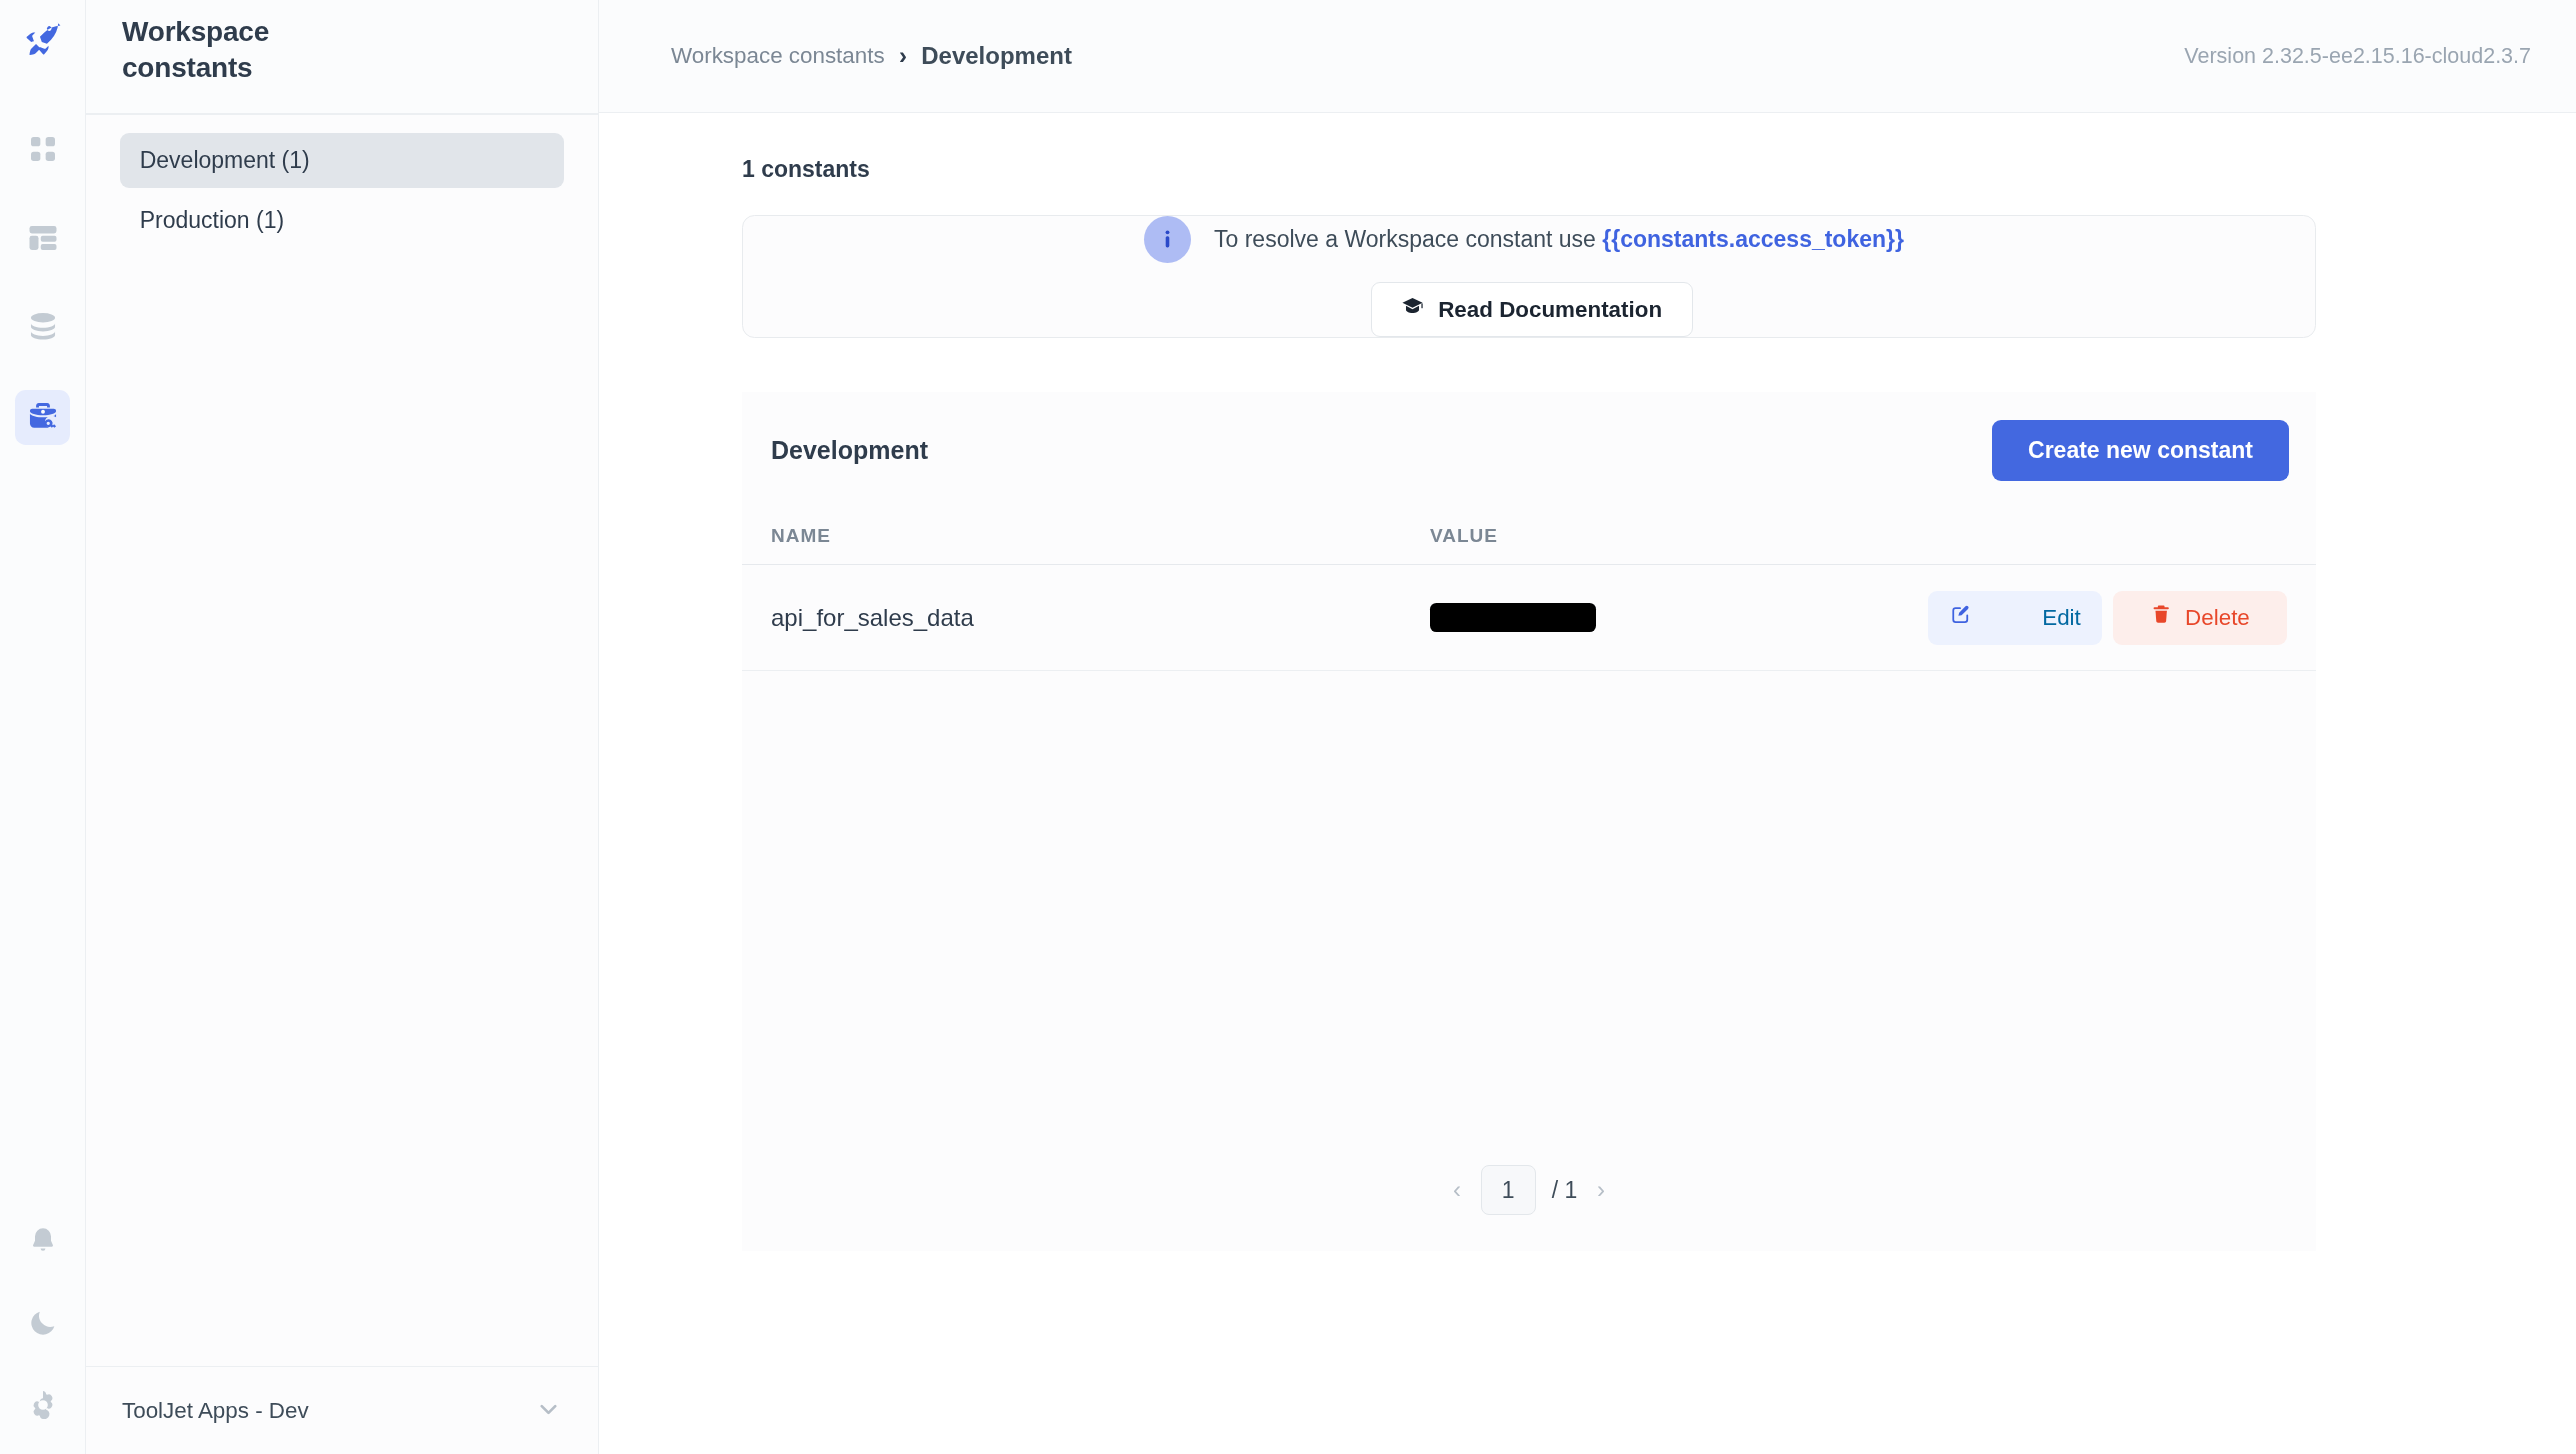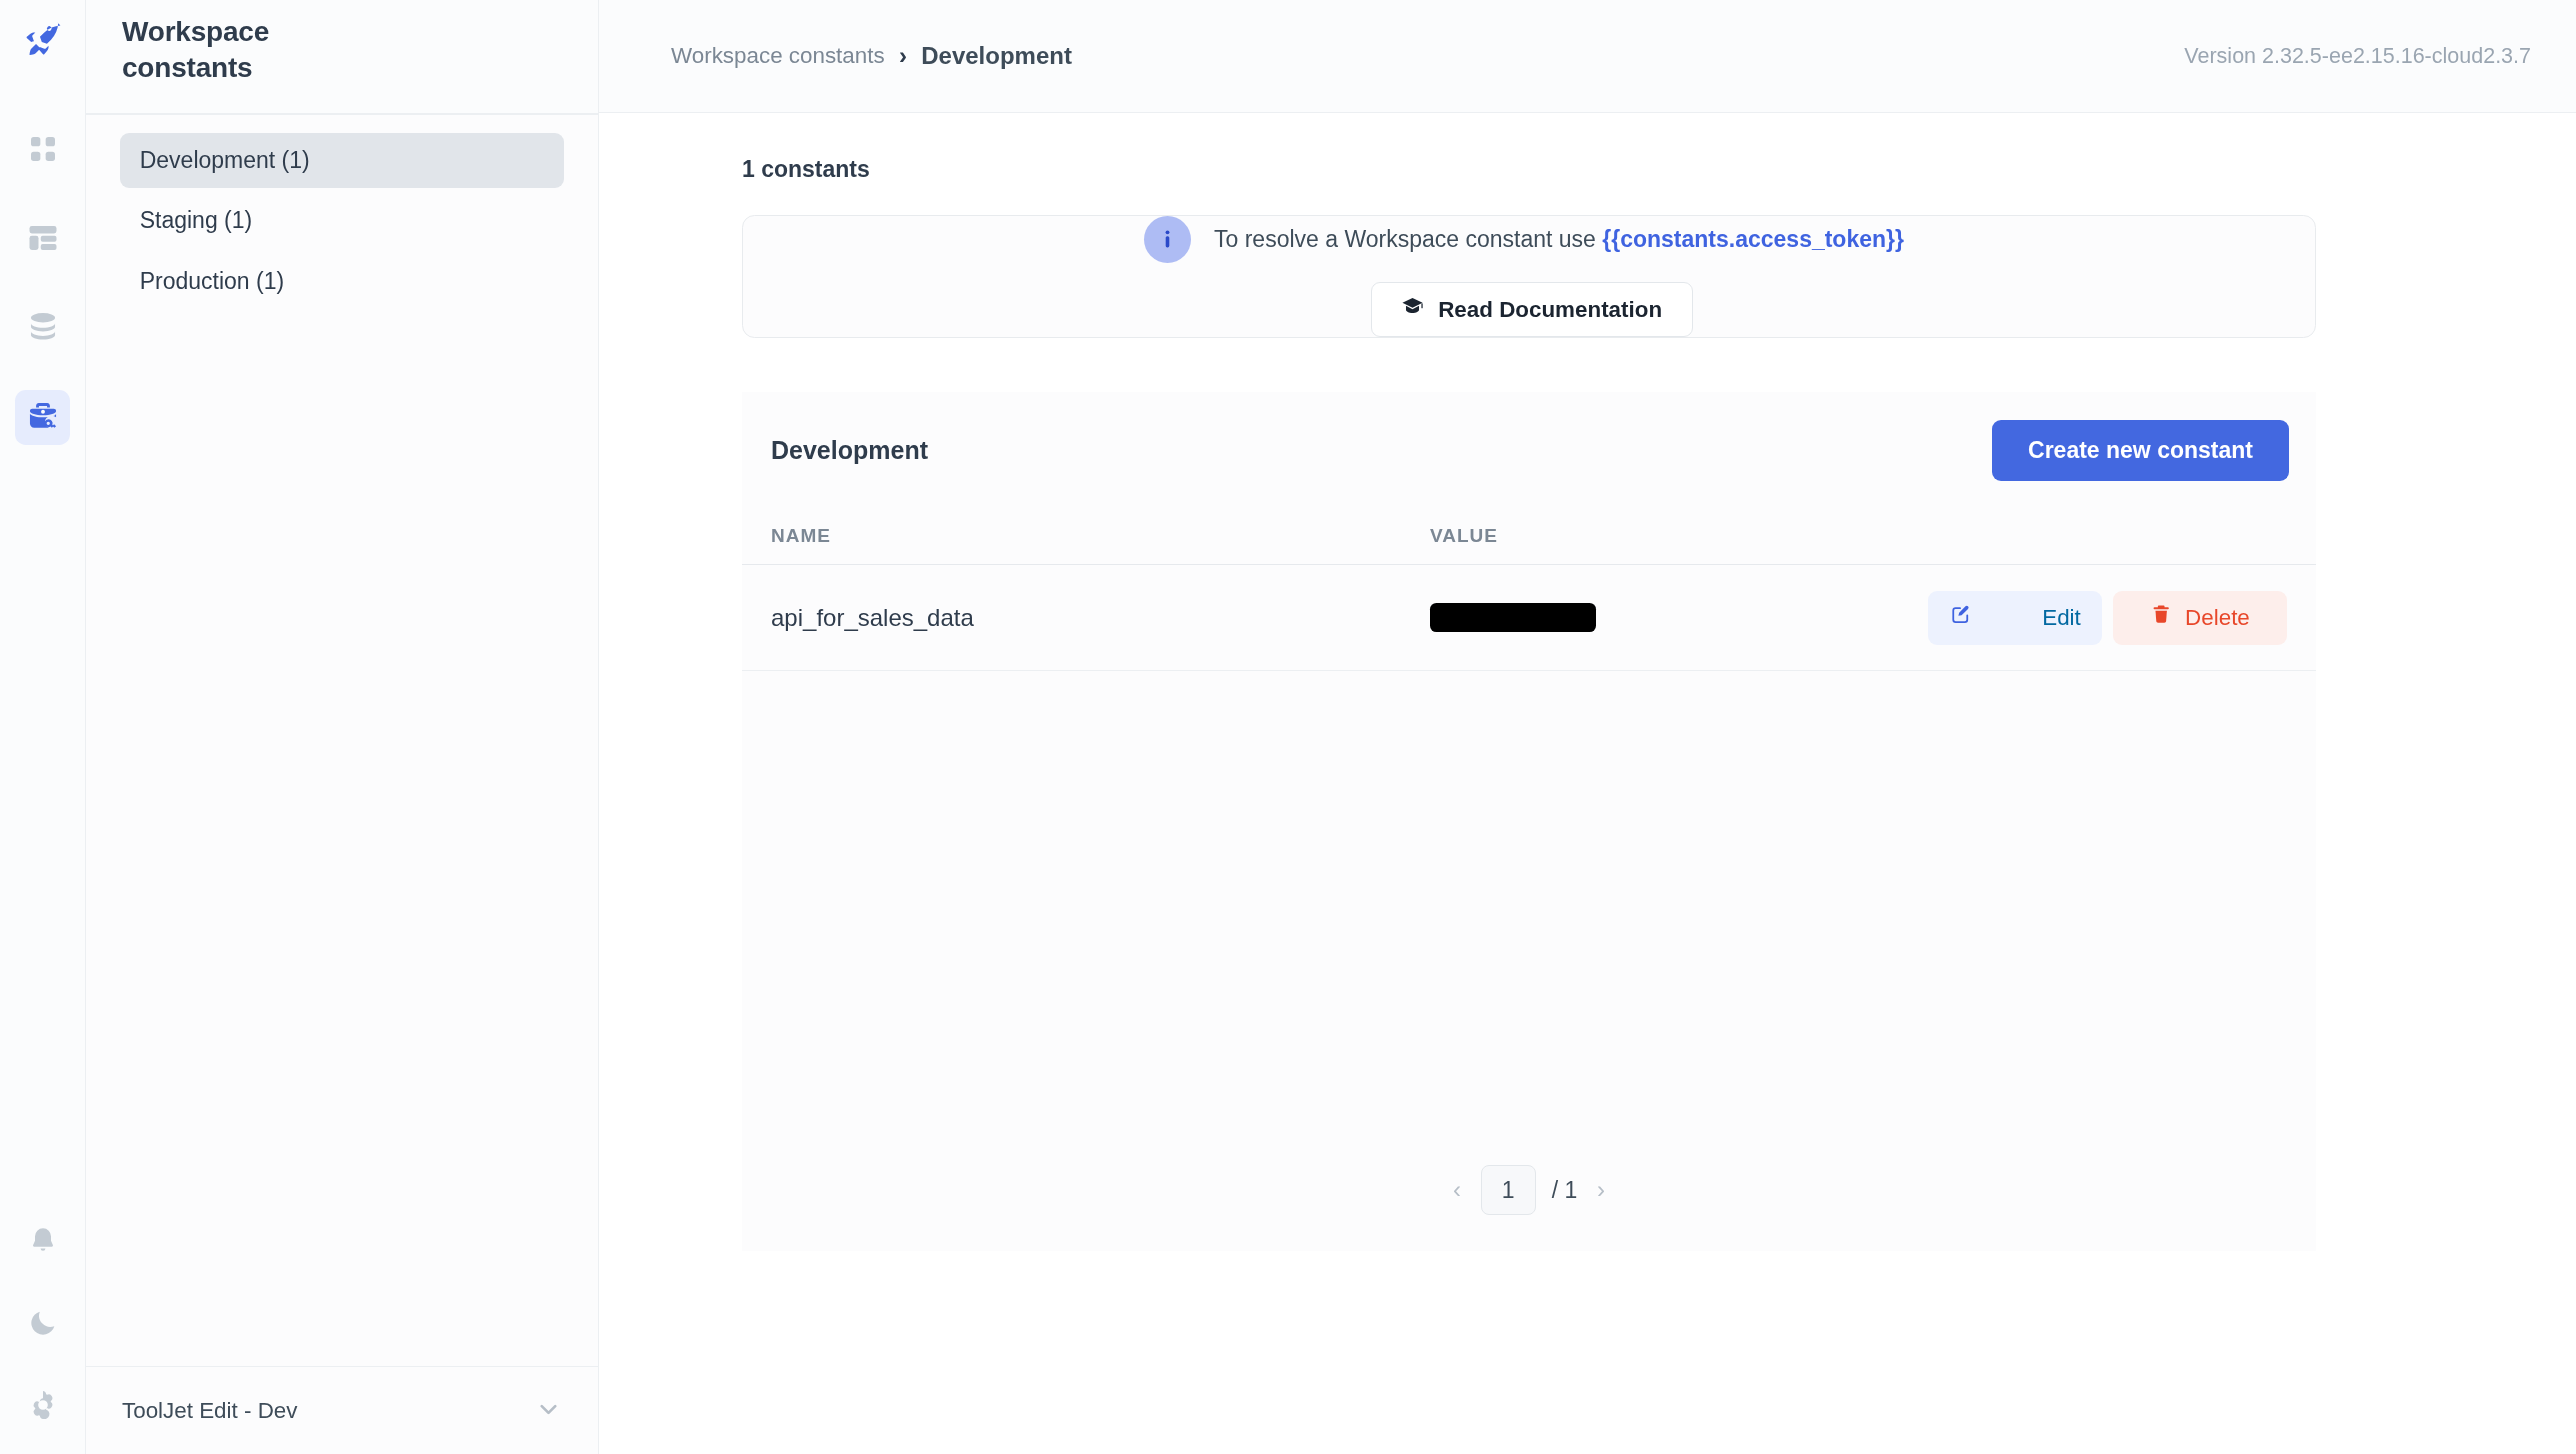--- a/index.html
+++ b/index.html
@@ -263,28 +263,25 @@
   <aside class="leftpanel">
     <div class="lp-header">
       <div class="lp-title">Workspace constants</div>
     </div>
     <div class="lp-divider"></div>
     <div class="lp-list">
       <div class="lp-item active">
         <span>Development (1)</span>
       </div>
       <div class="lp-item">
-        <span>Staging (1)</span>
-      </div>
-      <div class="lp-item">
         <span>Production (1)</span>
       </div>
     </div>
     <div class="lp-footer">
-      <span class="lp-footer-label">ToolJet Edit - Dev</span>
+      <span class="lp-footer-label">ToolJet Apps - Dev</span>
       <span>
         <svg width="27" height="27" viewBox="0 0 24 24" fill="none" stroke="#b6bec7" stroke-width="2.4" stroke-linecap="round" stroke-linejoin="round">
           <polyline points="6 9 12 15 18 9"></polyline>
         </svg>
       </span>
     </div>
   </aside>
 
   <section class="main">
 

